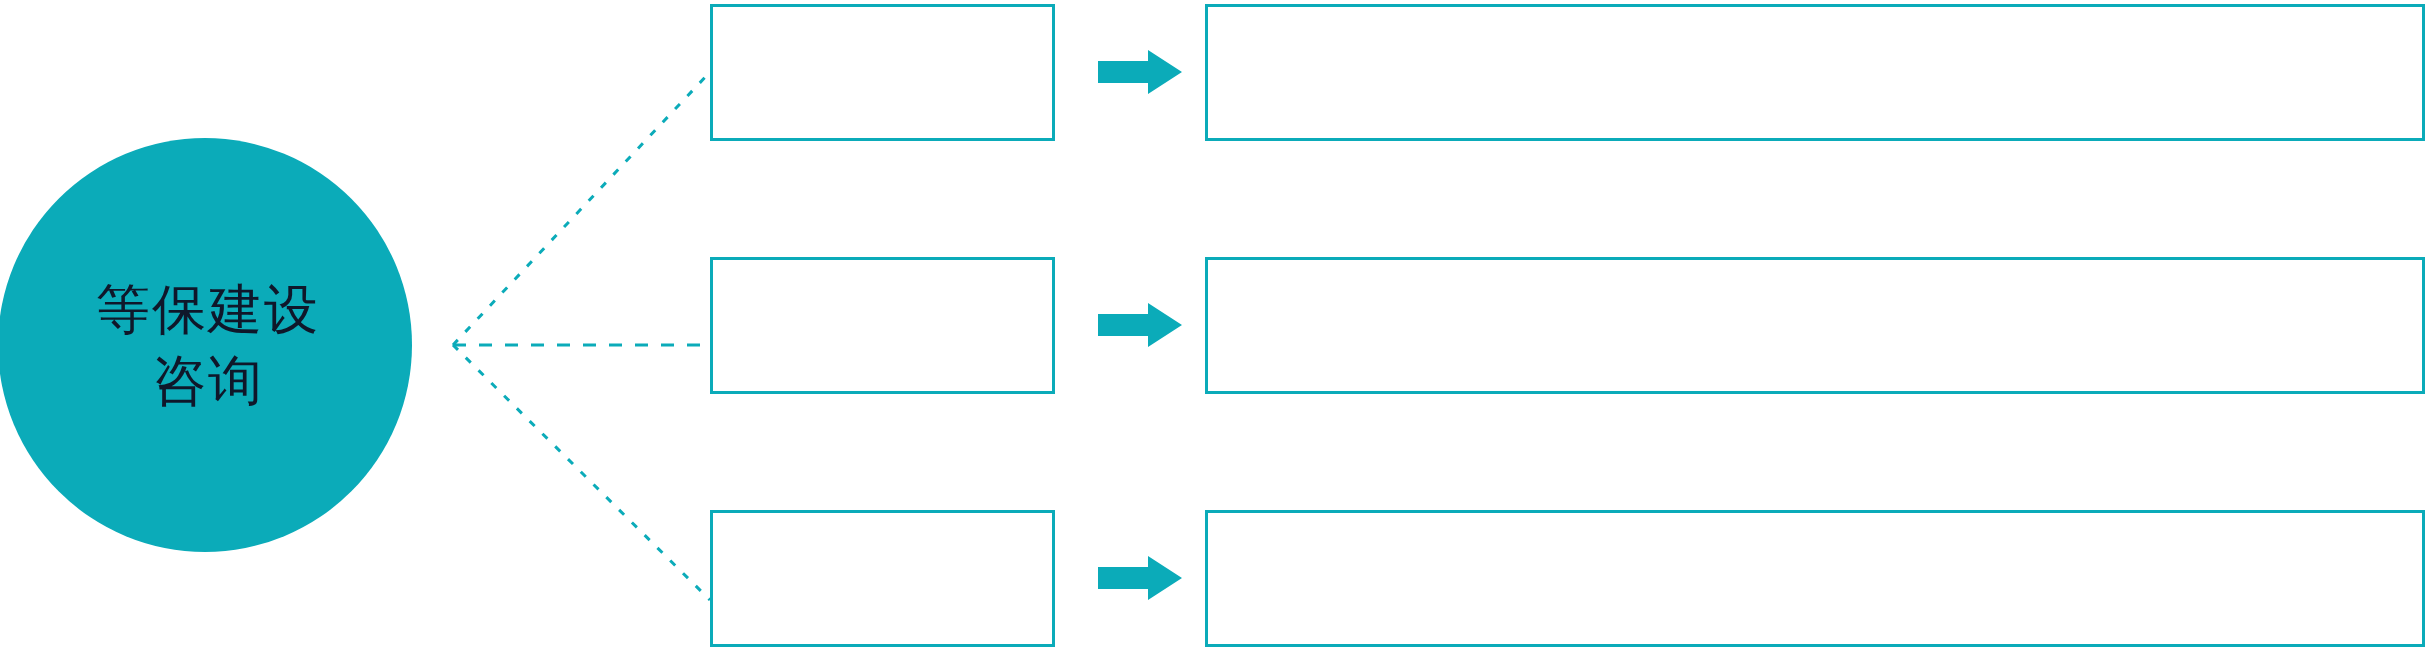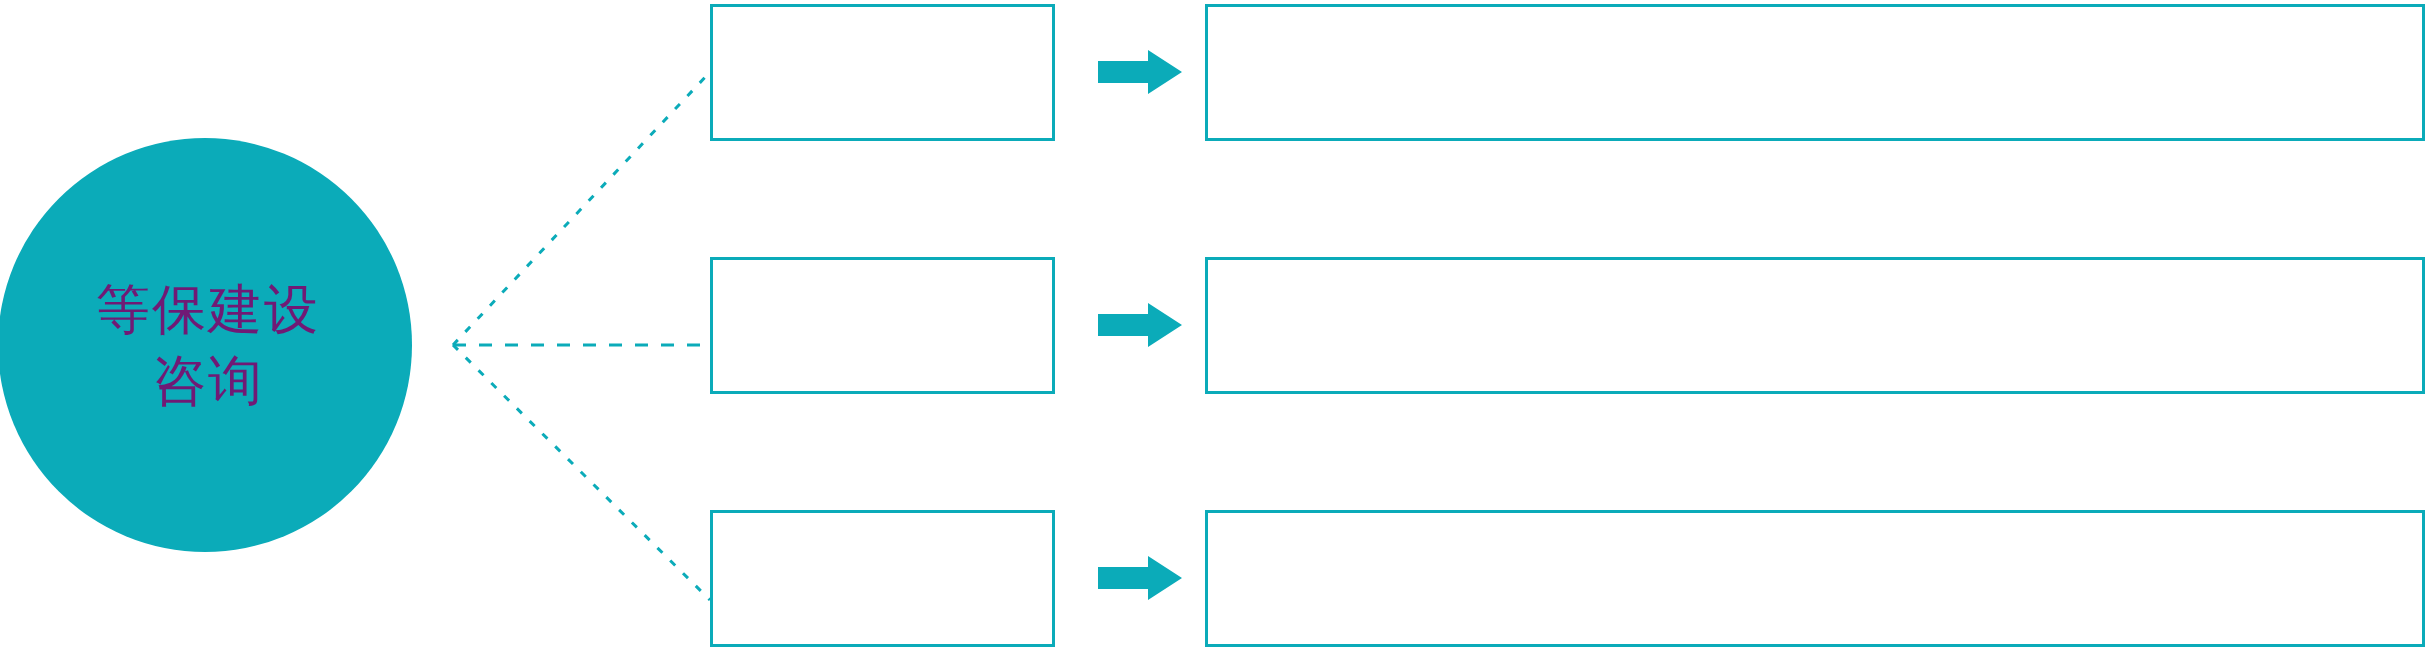--- a/index.html
+++ b/index.html
@@ -27,21 +27,21 @@
     top: 138px;
     width: 414px;
     height: 414px;
     border-radius: 50%;
     background: var(--brand, #0BABB9);
     display: flex;
     align-items: center;
     justify-content: center;
   }
   .hub-label {
-    color: #701a75;
+    color: #0f172a;
     font-size: 54px;
     line-height: 1.32;
     text-align: center;
     letter-spacing: 2px;
     font-weight: 300;
     white-space: pre-line;
     padding-left: 6px;
   }
 
   

